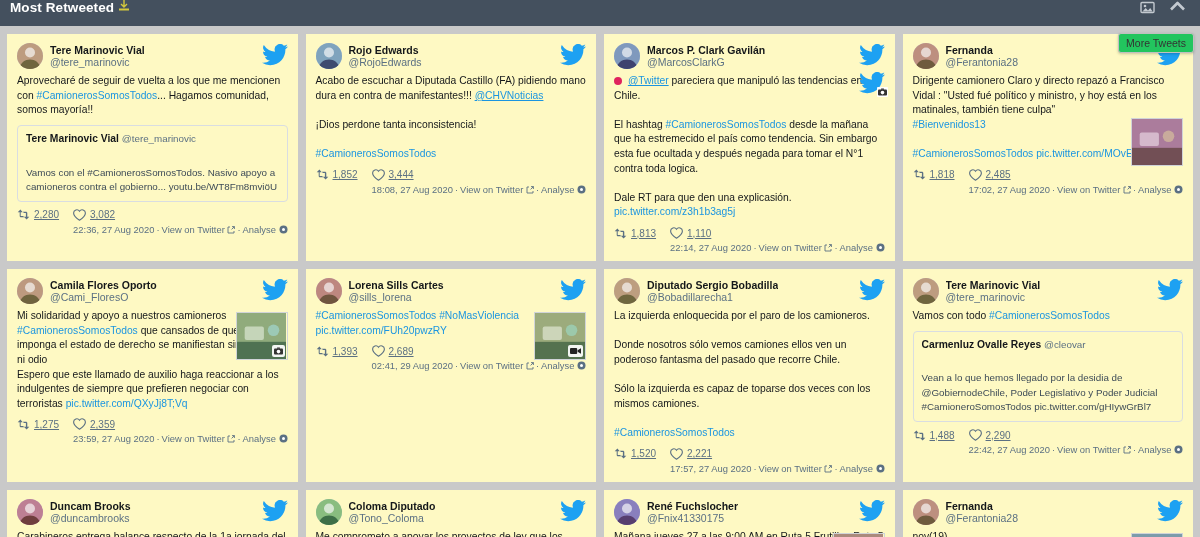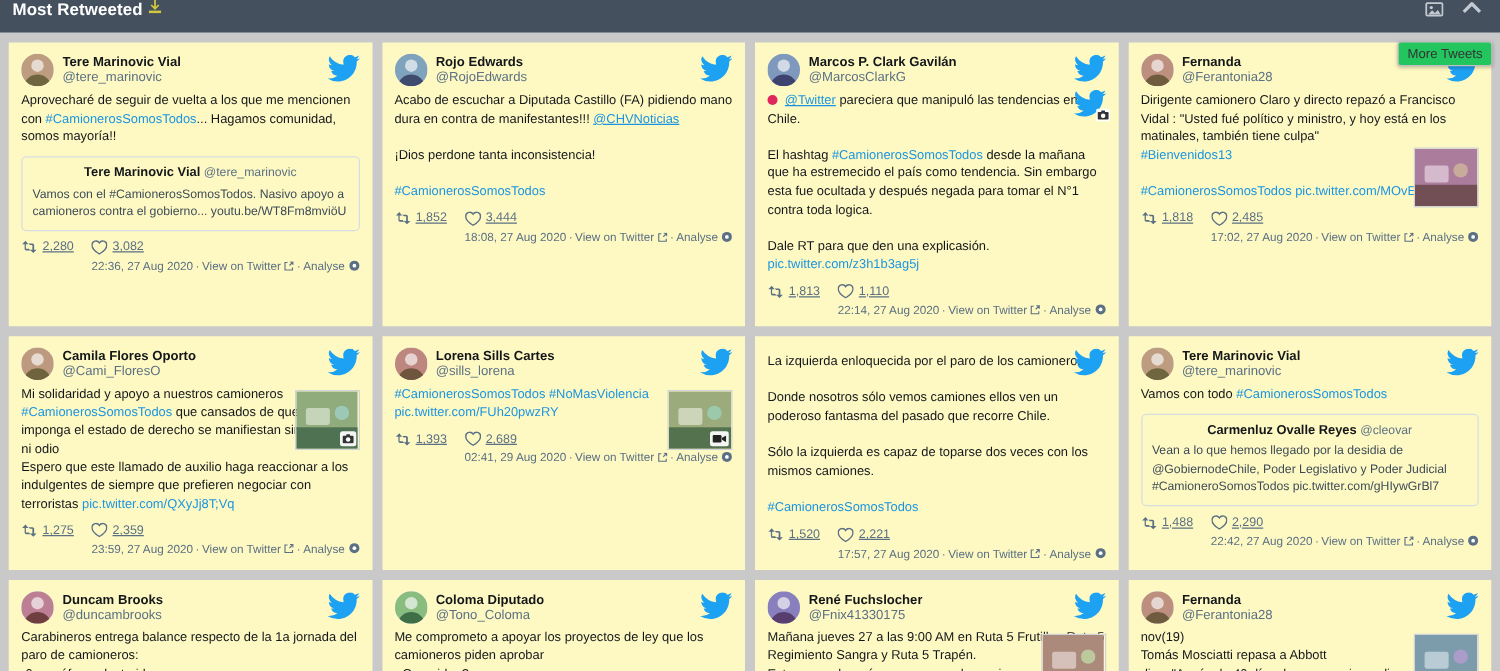--- a/index.html
+++ b/index.html
@@ -83,23 +83,23 @@
   .reddot {
     display:inline-block; width:8px; height:8px; border-radius:50%;
     background:#e0245e; vertical-align:-1px; margin-right:3px;
   }
 
   
   .quote {
     margin-top:7px; border:1px solid #d9dde1; border-radius:4px;
     padding:6px 8px 7px 8px;
   }
-  .q-head { font-size:10.3px; color:#14171a; font-weight:bold; line-height:1.3;text-align:center; }
+  .q-head { font-size:10.3px; color:#14171a; font-weight:bold; line-height:1.3; }
   .q-head .q-handle { font-weight:normal; color:#5b7083; font-size:9.8px; }
-  .q-text { font-size:9.8px; color:#3d4b57; line-height:1.45; margin-top:3px; white-space:pre-wrap; word-break:break-word; }
+  .q-text { font-size:9.8px; color:#3d4b57; line-height:1.45; margin-top:20px; white-space:pre-wrap; word-break:break-word; }
 
   
   .thumb {
     position:absolute; width:52px; height:48px;
     border:1px solid #d0d4d8; overflow:hidden;
   }
   .thumb .ph { position:absolute; inset:0; }
   .thumb .badge {
     position:absolute; right:2px; bottom:2px;
     background:rgba(255,255,255,.93);
@@ -496,20 +496,33 @@
           </svg>
         </span>
       </div>
     </div>
     <div class="card">
       <div class="bird">
         <svg width="26" height="22" viewBox="0 0 26 22">
           <path d="M26 2.6c-.96.43-1.99.72-3.07.85A5.4 5.4 0 0 0 25.27.4a10.8 10.8 0 0 1-3.4 1.3A5.34 5.34 0 0 0 12.77 6.6c0 .42.05.83.14 1.22A15.16 15.16 0 0 1 1.81.98a5.34 5.34 0 0 0 1.65 7.13A5.3 5.3 0 0 1 1.05 7.4v.07a5.34 5.34 0 0 0 4.28 5.24 5.3 5.3 0 0 1-2.41.09 5.34 5.34 0 0 0 4.99 3.71A10.72 10.72 0 0 1 0 18.73a15.1 15.1 0 0 0 8.18 2.4c9.83 0 15.2-8.14 15.2-15.2l-.02-.7A10.83 10.83 0 0 0 26 2.6z" fill="#1da1f2"></path>
         </svg>
       </div>
+      <div class="chead">
+        <div class="avatar">
+          <svg class="av-inner" viewBox="0 0 26 26">
+            <rect width="26" height="26" fill="hsl(30,32%,62%)"></rect>
+            <circle cx="13" cy="9.5" r="5" fill="hsl(30,30%,86%)"></circle>
+            <path d="M2 26c1.5-6.5 6-9.5 11-9.5S22.5 19.5 24 26z" fill="hsl(50,28%,34%)"></path>
+          </svg>
+        </div>
+        <div class="names">
+          <div class="dname">Diputado Sergio Bobadilla</div>
+          <div class="handle">@Bobadillarecha1</div>
+        </div>
+      </div>
       <div class="ctext">La izquierda enloquecida por el paro de los camioneros.
 
 Donde nosotros sólo vemos camiones ellos ven un poderoso fantasma del pasado que recorre Chile.
 
 Sólo la izquierda es capaz de toparse dos veces con los mismos camiones.
 
 <span class="hash">#CamionerosSomosTodos</span></div>
       <div class="stats">
         <span class="stat">
           <span>

